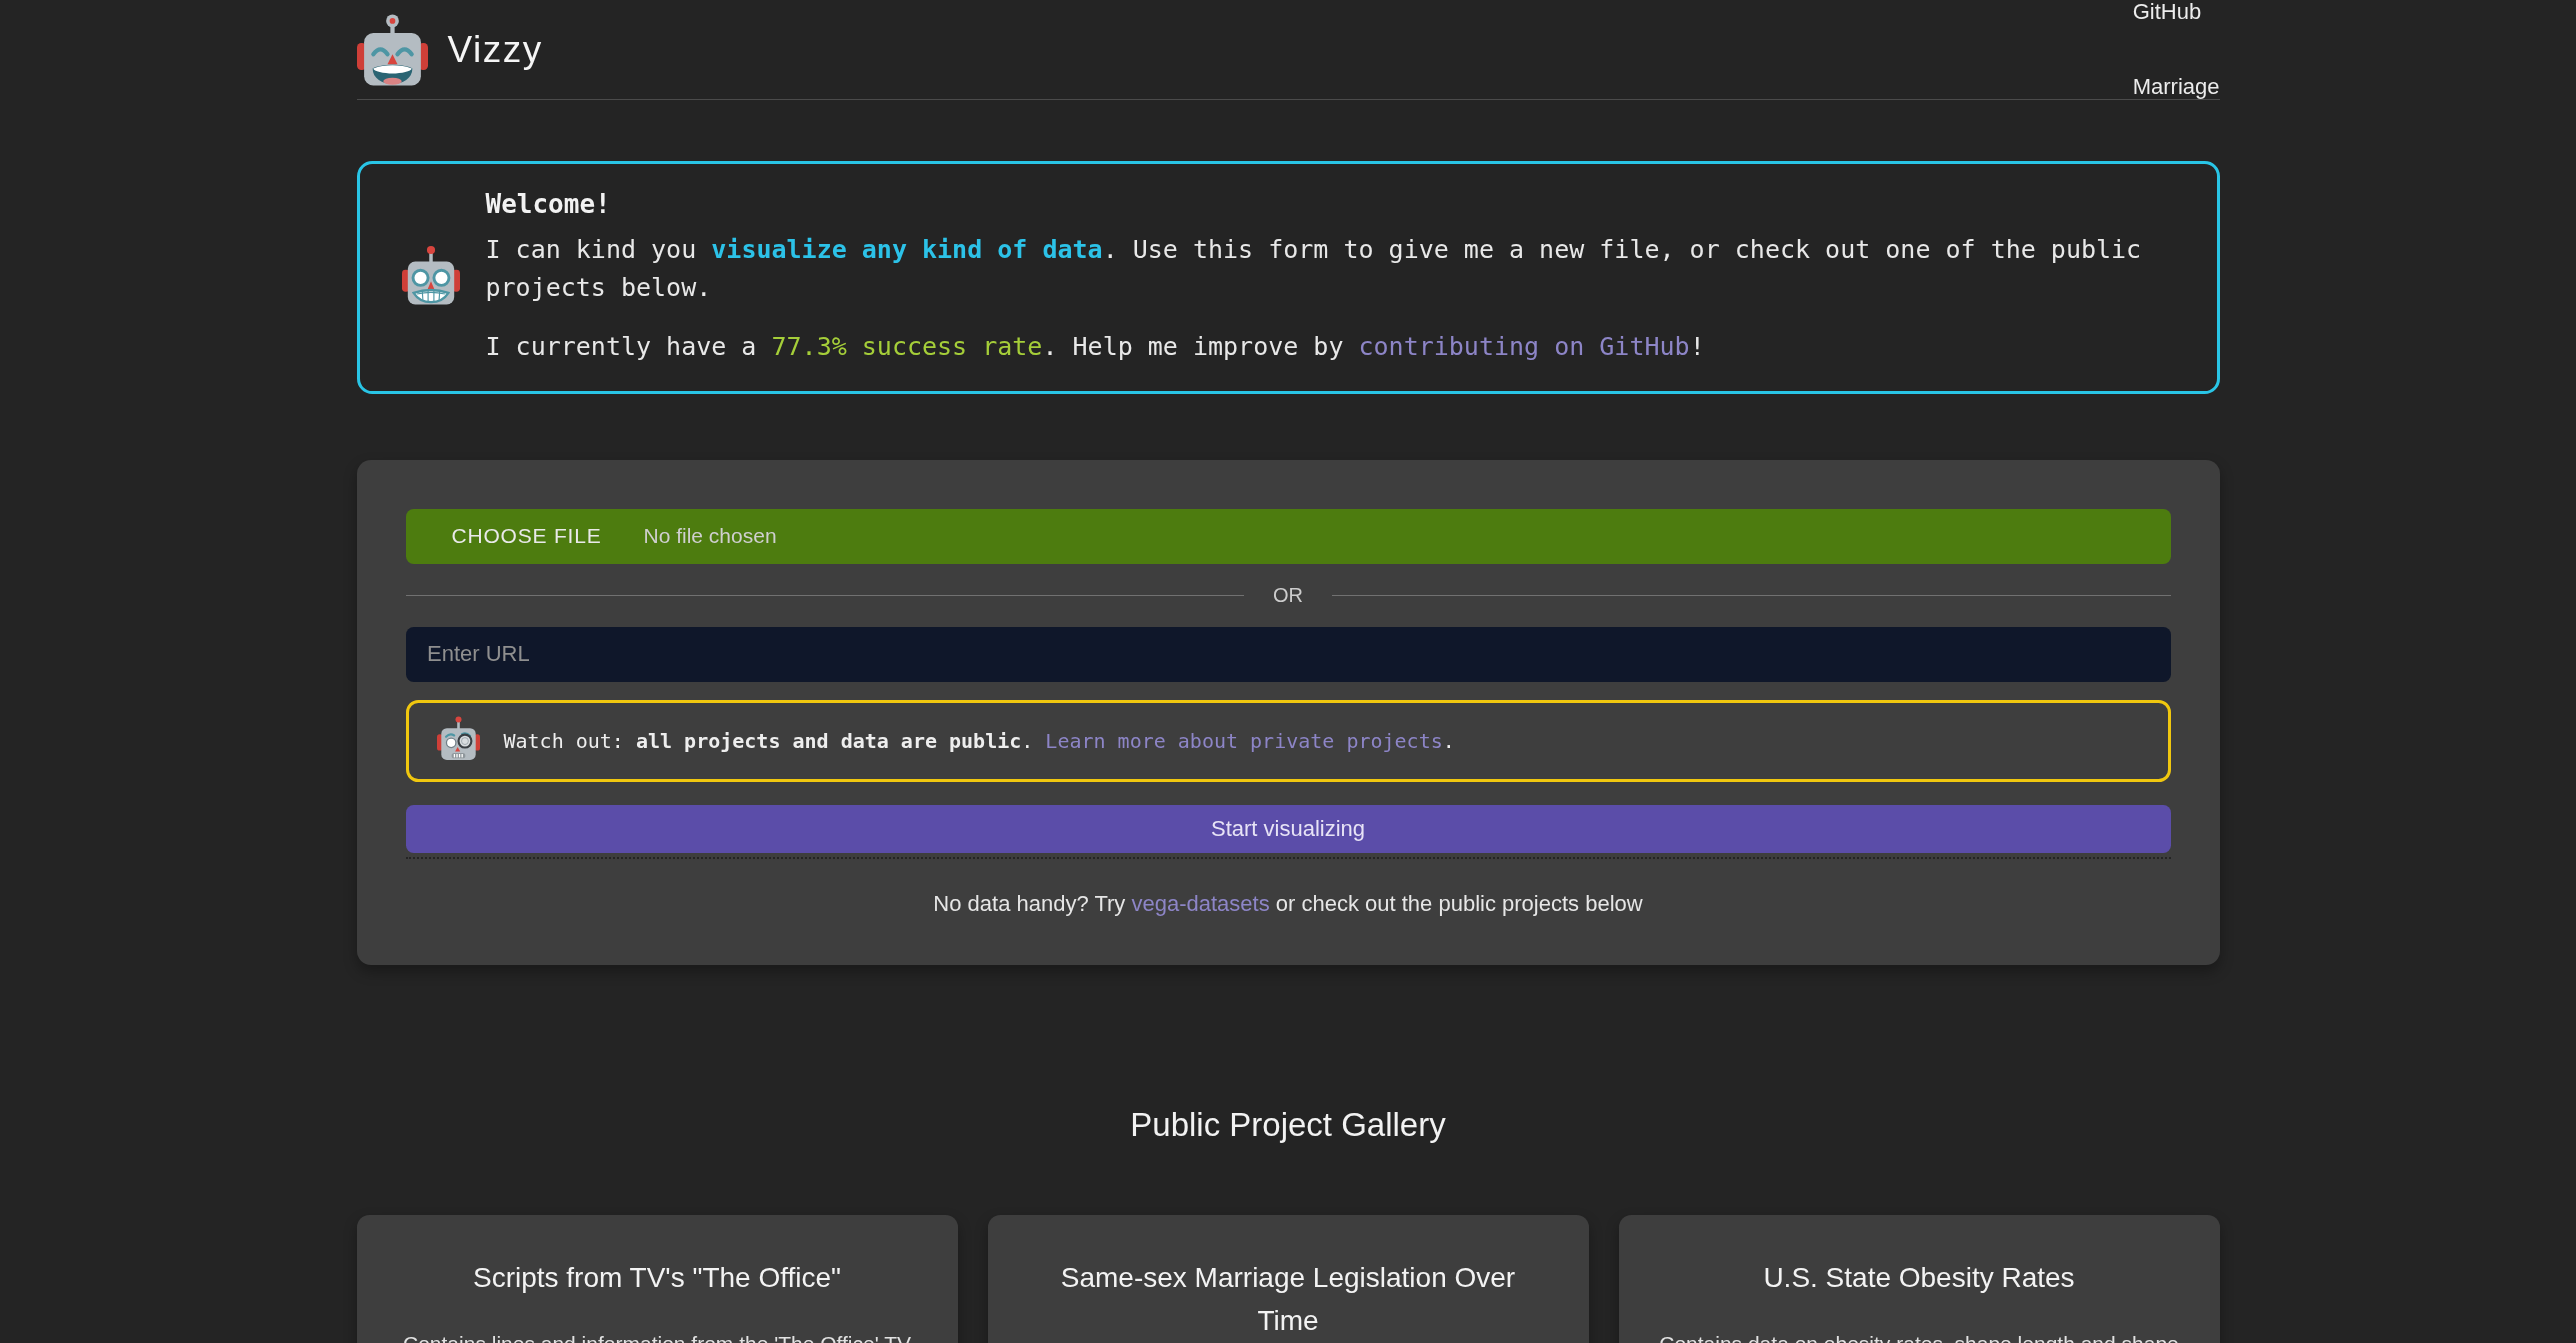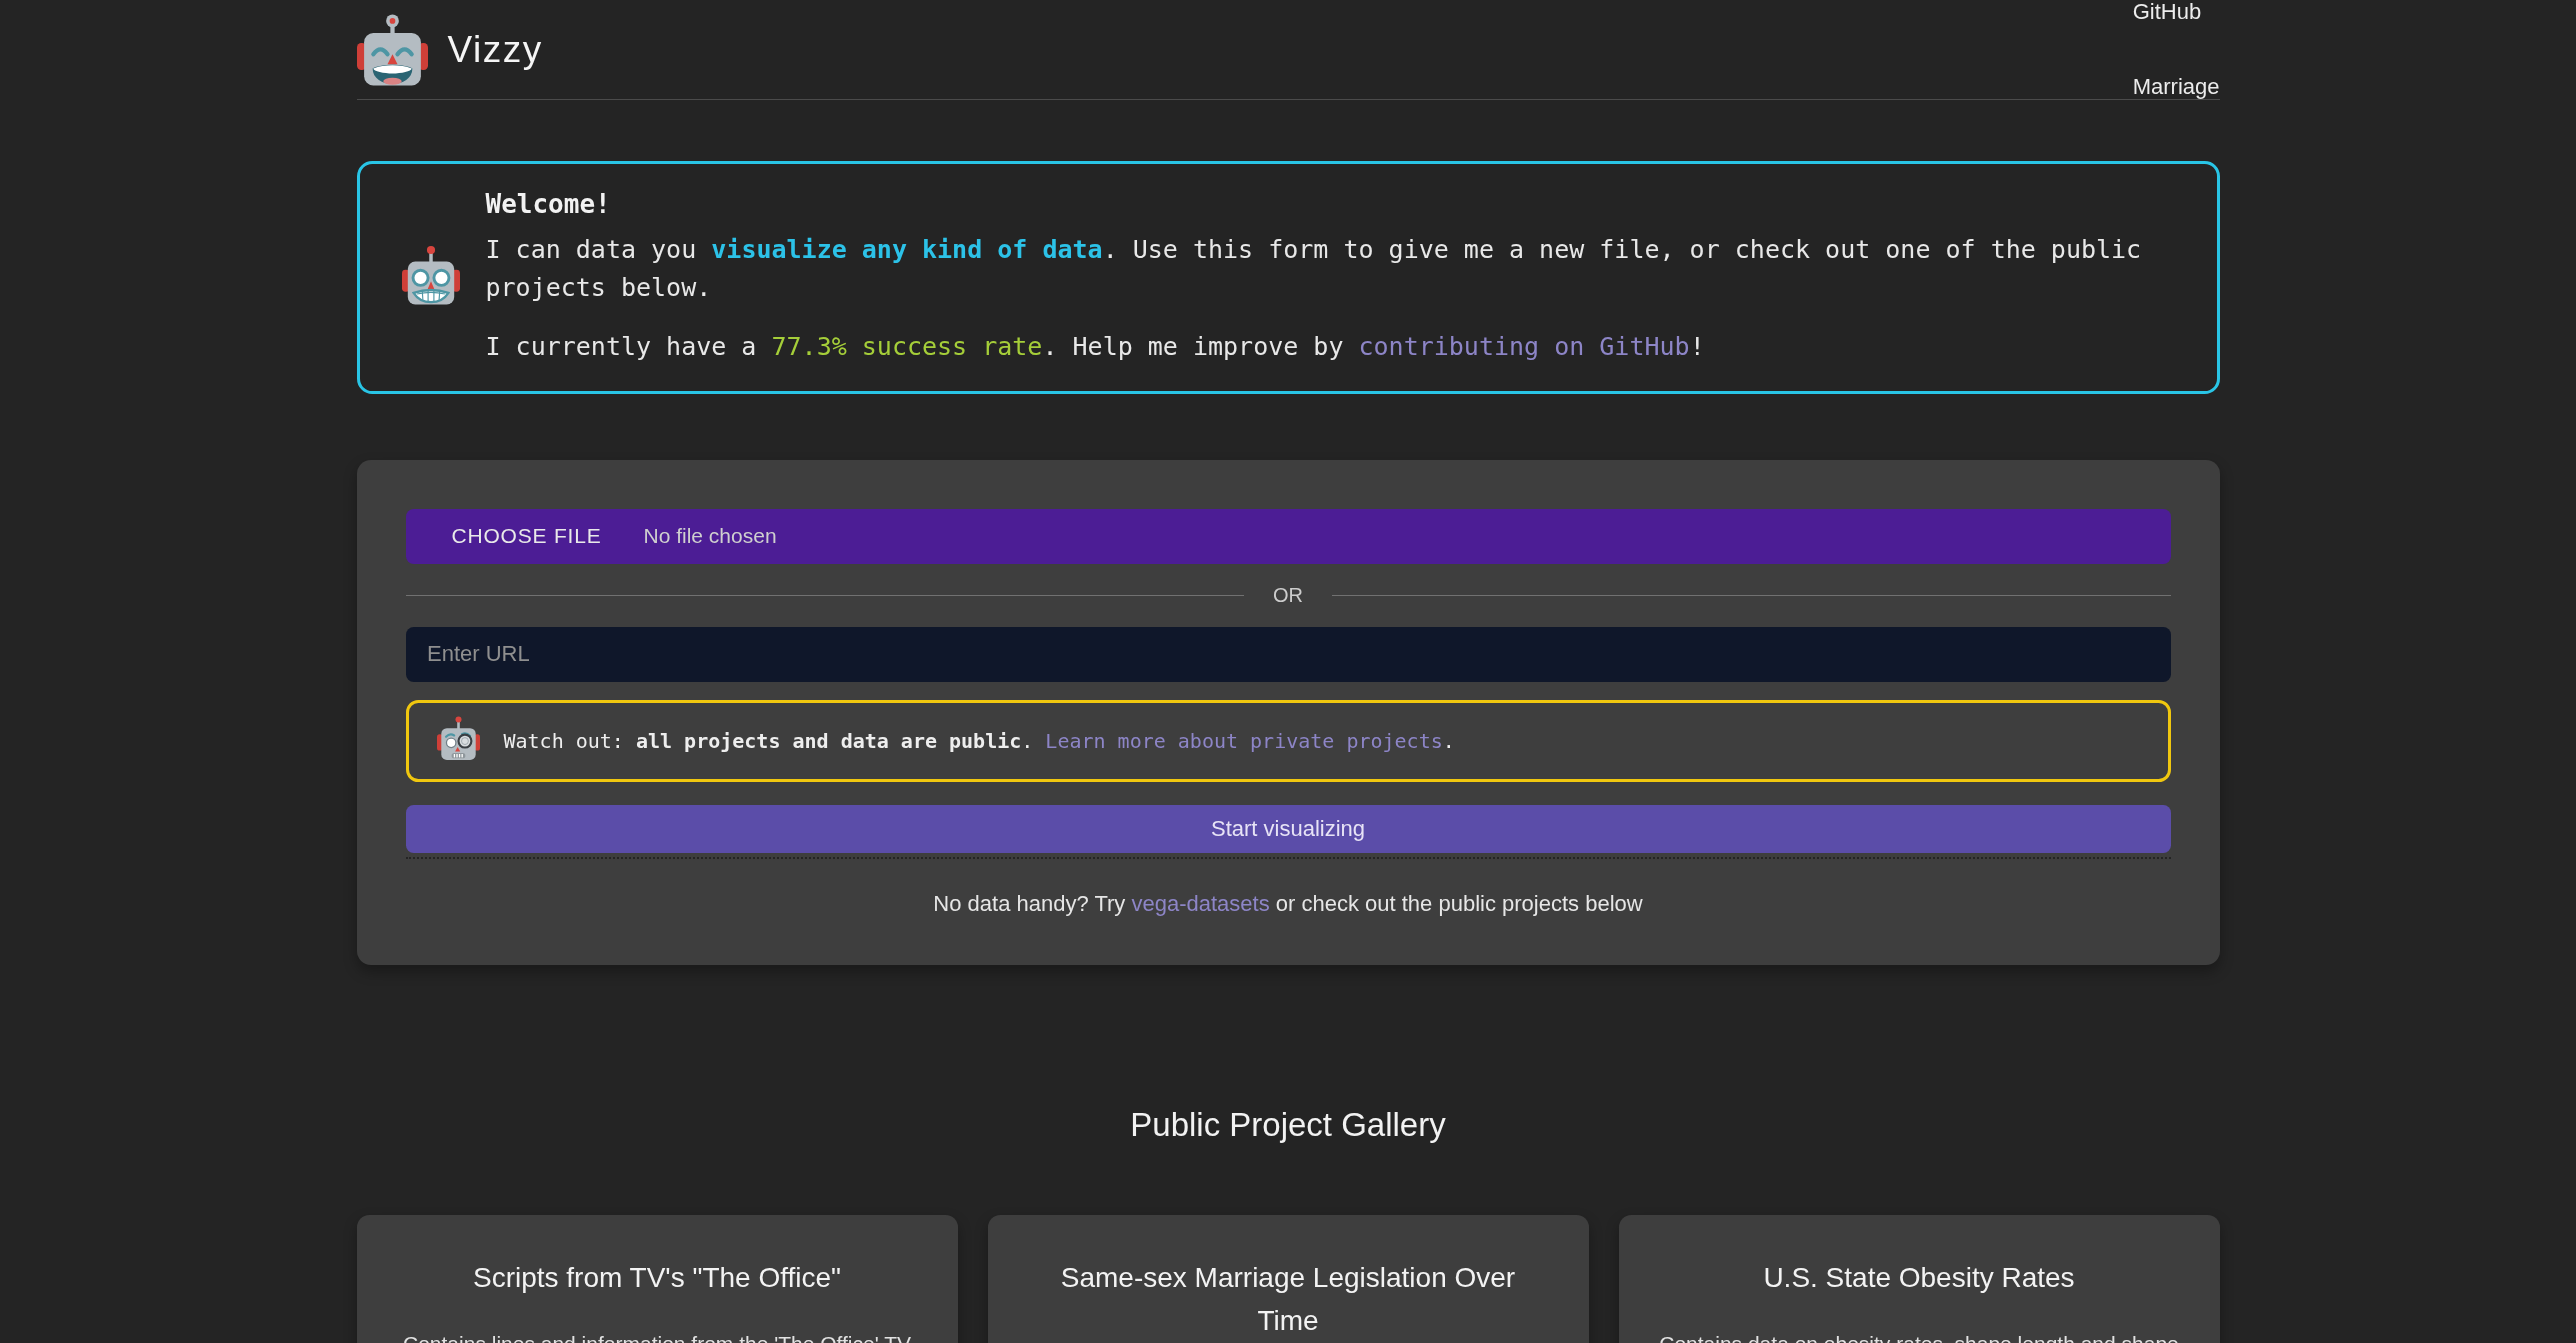--- a/index.html
+++ b/index.html
@@ -42,21 +42,21 @@
 
   
   .form-card {
     margin-top:66px;
     background:#3e3e3e;
     border-radius:14px;
     padding:49px 49px 48px 49px;
     box-shadow:0 6.1px 14px rgba(0,0,0,.30);
   }
   .file-input {
-    height:55px; background:#4c1d95; border-radius:7.7px;
+    height:55px; background:#4d7c0f; border-radius:7.7px;
     display:flex; align-items:center; padding-left:46px;
     cursor:pointer;
   }
   .file-btn-label { font-size:21px; color:#e9e9e9; letter-spacing:0.8px; }
   .file-status { font-size:21px; color:#cfcfcf; margin-left:42px; }
   .or-divider {
     display:flex; align-items:center; gap:29px;
     margin:20px 0;
     color:#cccccc; font-size:20px;
   }
@@ -159,21 +159,21 @@
         <path d="M20 82 Q50 72 80 82 Q70 98 50 98 Q30 98 20 82 Z" fill="#ffffff" stroke="#4e96a4" stroke-width="4"></path>
         <path d="M26 84 Q50 78 74 84" stroke="#4e96a4" stroke-width="2" fill="none"></path>
         <line x1="35" y1="79" x2="36" y2="94" stroke="#4e96a4" stroke-width="2"></line>
         <line x1="45" y1="77" x2="45" y2="96" stroke="#4e96a4" stroke-width="2"></line>
         <line x1="55" y1="77" x2="55" y2="96" stroke="#4e96a4" stroke-width="2"></line>
         <line x1="65" y1="79" x2="64" y2="94" stroke="#4e96a4" stroke-width="2"></line>
       </svg>
     </span>
     <div class="welcome-text">
       <h3>Welcome!</h3>
-      <p><span>I can data you </span><span class="hl-cyan">visualize any kind of data</span><span>. Use this form to give me a new file, or check out one of the public projects below.</span></p>
+      <p><span>I can kind you </span><span class="hl-cyan">visualize any kind of data</span><span>. Use this form to give me a new file, or check out one of the public projects below.</span></p>
       <p><span>I currently have a </span><span class="hl-green">77.3% success rate</span><span>. Help me improve by </span><a href="#" class="inline-link">contributing on GitHub</a><span>!</span></p>
     </div>
   </section>
 
   <section class="form-card">
 
     <div class="file-input">
       <span class="file-btn-label">CHOOSE FILE</span>
       <span class="file-status">No file chosen</span>
     </div>

